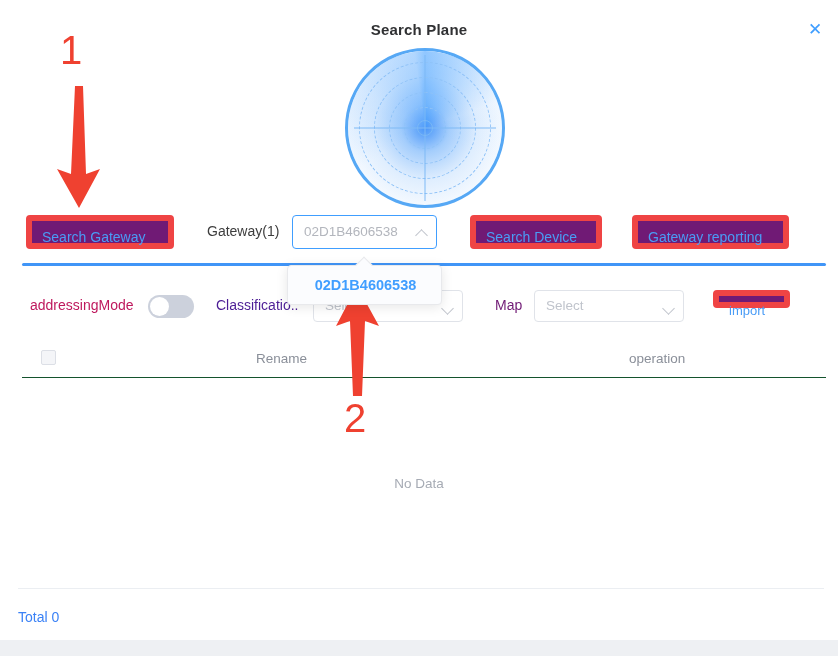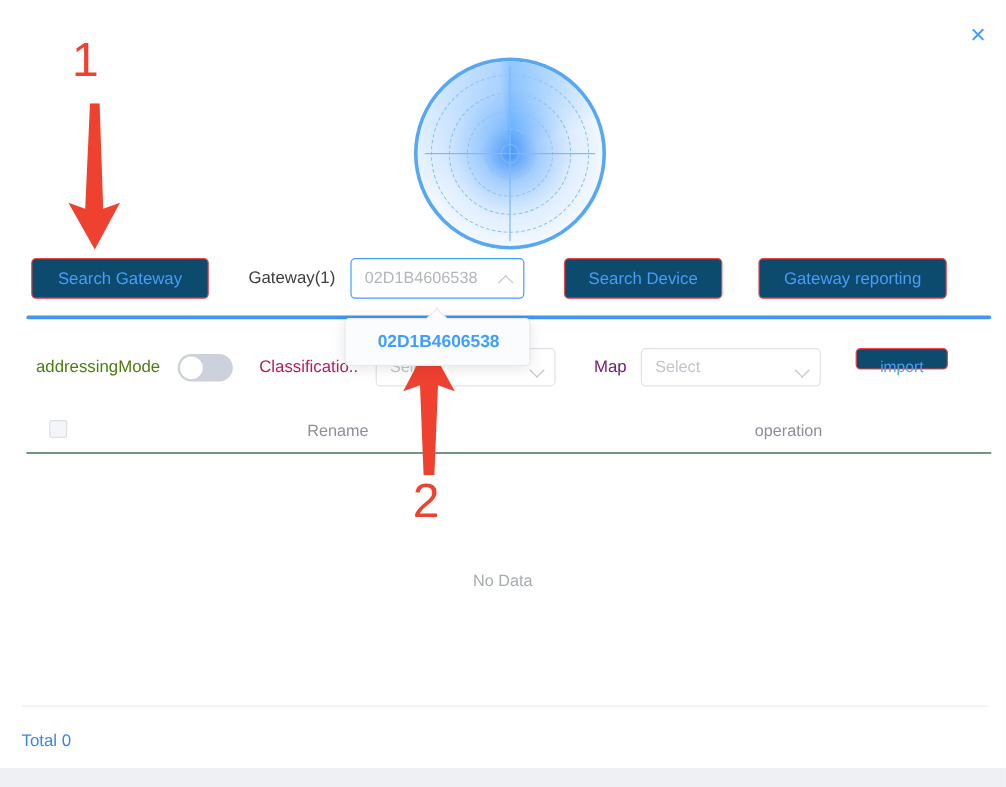--- a/index.html
+++ b/index.html
@@ -101,27 +101,27 @@
     top: 4px; bottom: 4px; left: 50%;
     width: 0;
     border-left: 1px solid #7fb9f6;
     transform: translateX(-.5px);
   }
 
   
   .pbtn {
     position: absolute;
     height: 34px;
-    border: 1px solid #ef4444;
+    border: 6px solid #ef4444;
     border-radius: 4px;
-    background: #0c4a6e;
+    background: #701a75;
     color: #4a9cf6;
     font-size: 14px;
     line-height: 32px;
-    text-align: center;
+    text-align: left;
     cursor: pointer;
     user-select: none;
     padding: 0 10px;
   }
   #btn-search-gateway { left: 26px;  top: 215px; width: 148px; }
   #btn-search-device  { left: 470px; top: 215px; width: 132px; }
   #btn-gateway-report { left: 632px; top: 215px; width: 157px; }
   #btn-import { left: 713px; top: 290px; width: 77px; height: 18px; line-height: 30px; font-size: 13px;}
 
   #gateway-label {
@@ -194,42 +194,42 @@
     width: 804px; height: 3px;
     background: #4095f7;
     border-radius: 2px;
   }
 
   
   #addressing-label {
     position: absolute;
     left: 30px; top: 297px;
     font-size: 14px;
-    color: #4d7c0f;
+    color: #be185d;
   }
   #addressing-toggle {
     position: absolute;
     left: 148px; top: 295px;
     width: 46px; height: 23px;
     border-radius: 12px;
     background: #ccd1dc;
     cursor: pointer;
   }
   #addressing-toggle .knob {
     position: absolute;
     left: 2px; top: 2px;
     width: 19px; height: 19px;
     border-radius: 50%;
     background: #ffffff;
   }
   #classification-label {
     position: absolute;
     left: 216px; top: 297px;
     font-size: 14px;
-    color: #be185d;
+    color: #4c1d95;
   }
   #classification-select {
     position: absolute;
     left: 313px; top: 290px;
     width: 150px; height: 32px;
     border: 1px solid #e0e3e9;
     border-radius: 4px;
     background: #fff;
   }
   #classification-select .sel-text {
@@ -318,20 +318,21 @@
   }
   #annot-1 { left: 60px;  top: 28px; }
   #annot-2 { left: 344px; top: 396px; }
   .annot-arrow { position: absolute; }
 </style>
 </head>
 <body>
 
 <div id="dialog">
 
+  <div id="dialog-title">Search Plane</div>
   <div id="close-btn">✕</div>
 
   <div id="radar-wrap">
     <div id="radar">
       <div class="radar-fill"></div>
       <div class="radar-sweep"></div>
       <div class="radar-ring ring1"></div>
       <div class="radar-ring ring2"></div>
       <div class="radar-ring ring3"></div>
       <div class="radar-ring ring4"></div>

